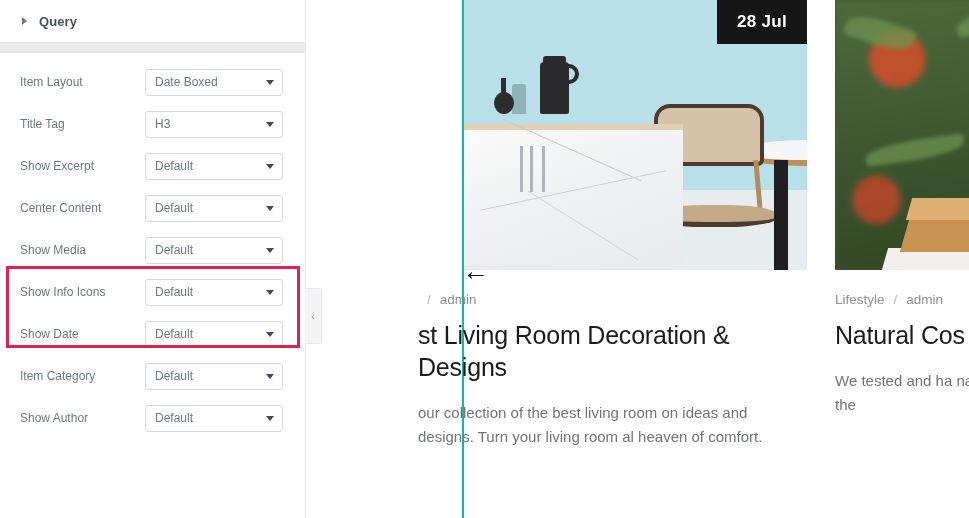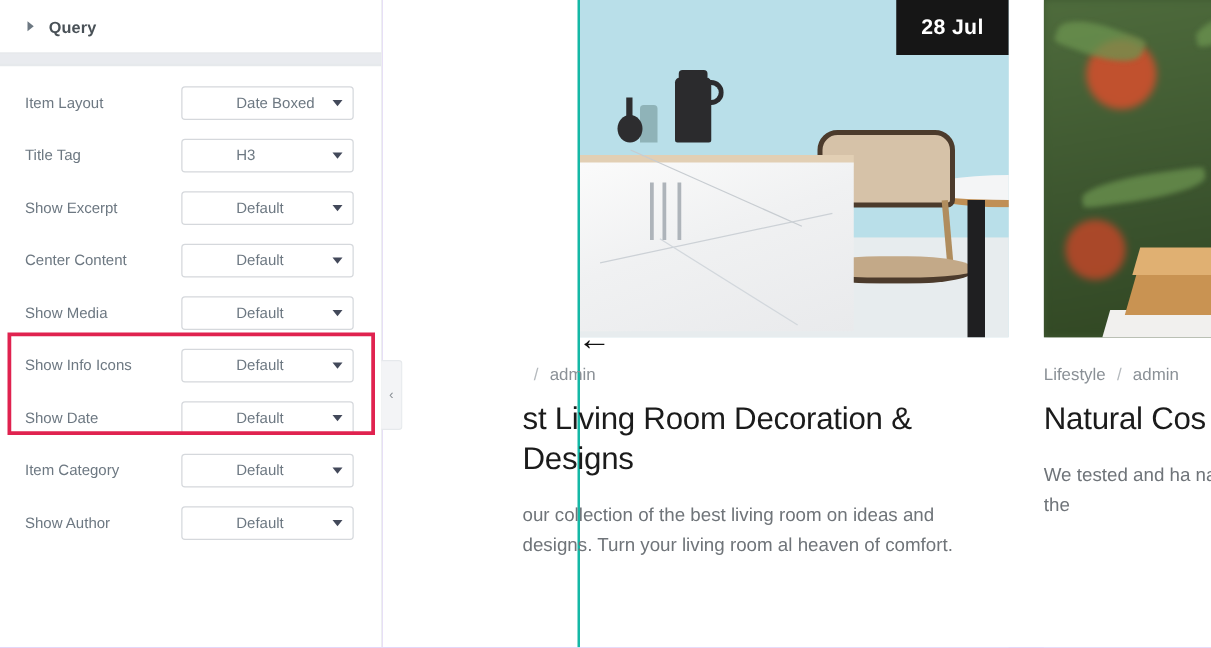--- a/index.html
+++ b/index.html
@@ -3,21 +3,21 @@
 <meta charset="utf-8">
 <style>
   * { box-sizing: border-box; }
   html, body {
     margin: 0; padding: 0;
     width: 969px; height: 518px;
     overflow: hidden;
     background: #ffffff;
     font-family: "Liberation Sans", sans-serif;
   }
-  #root { position: relative; width: 969px; height: 518px; background:#6d28d9; }
+  #root { position: relative; width: 969px; height: 518px; background:#fdba74; }
 
   
   #panel {
     position: absolute; left: 0; top: 0;
     width: 306px; height: 518px;
     background: #ffffff;
     border-right: 1px solid #e6e9ec;
     overflow: hidden;
   }
 
@@ -62,21 +62,21 @@
   .ctrl-field {
     position: relative;
     width: 140px; height: 27px;
     border: 1px solid #d5d8dc;
     border-radius: 3px;
     background: #fff;
     display: flex; align-items: center;
     padding: 0 22px 0 9px;
     font-size: 12px; color: #6d7882;
   }
-  .ctrl-field .val { white-space: nowrap; overflow: hidden; margin-left: 34px; }
+  .ctrl-field .val { white-space: nowrap; overflow: hidden; }
   .caret {
     position: absolute; right: 8px; top: 50%;
     margin-top: -2px;
     width: 0; height: 0;
     border-left: 4.5px solid transparent;
     border-right: 4.5px solid transparent;
     border-top: 5px solid #43495a;
   }
   .ctrl-field.empty { padding-right: 9px; }
 

